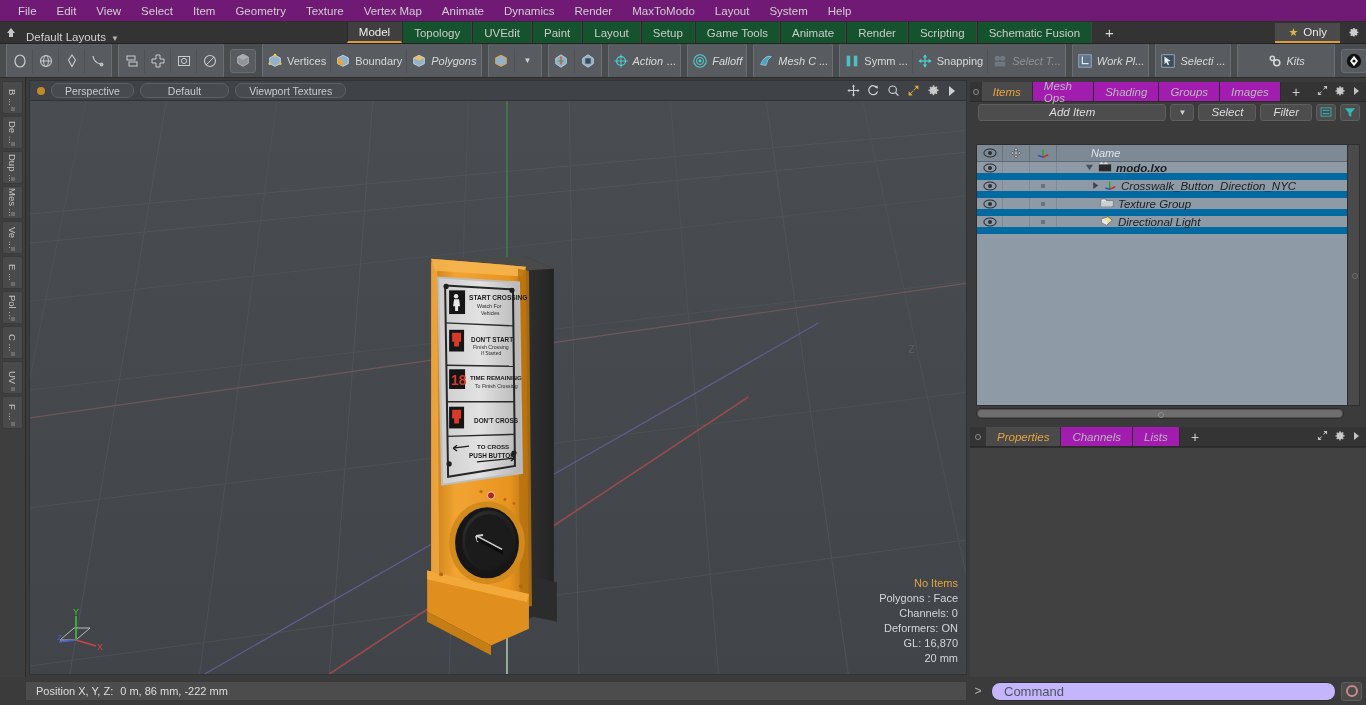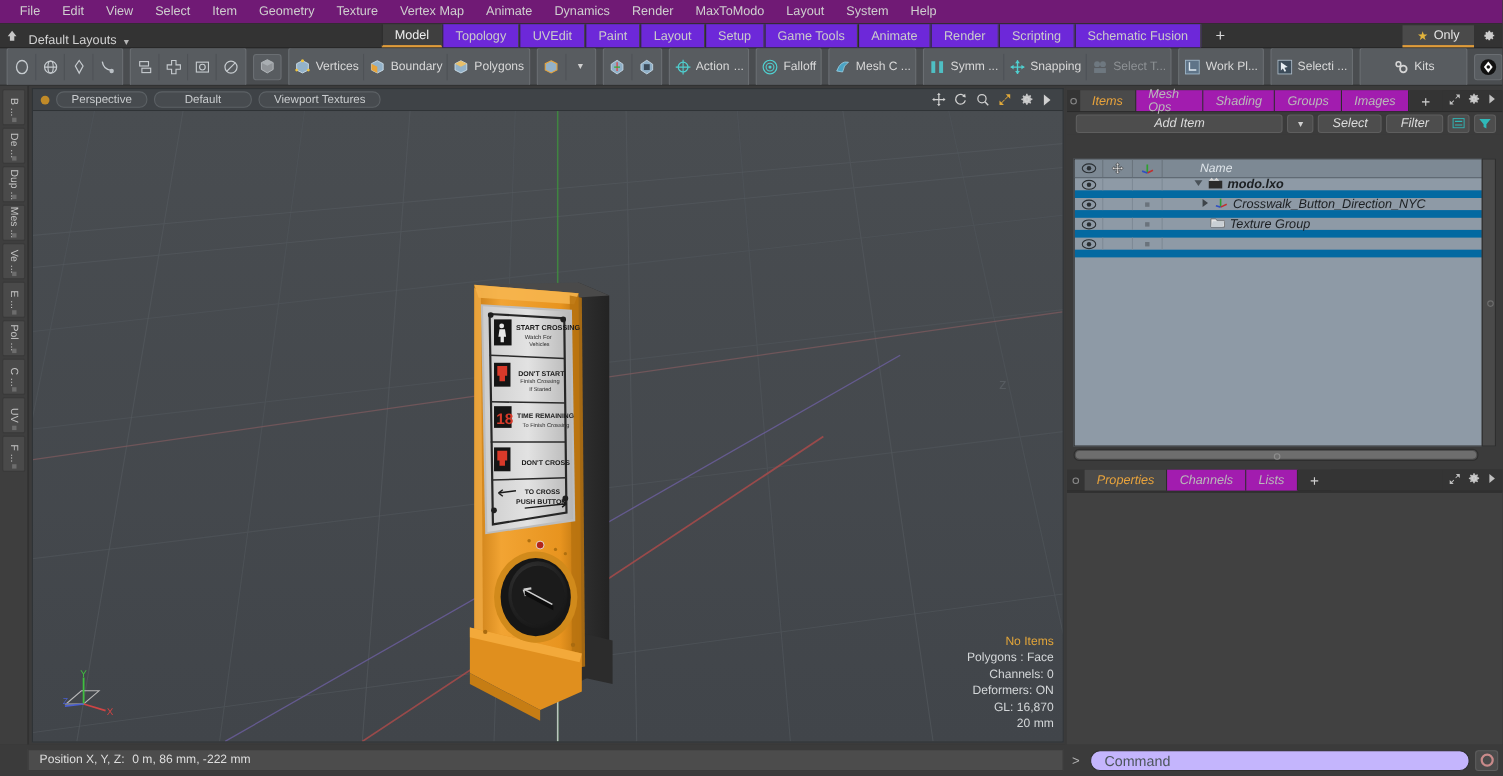--- a/index.html
+++ b/index.html
@@ -42,21 +42,21 @@
     display:flex; align-items:flex-end; padding: 0 10px 0 4px;
     color:#d2d2d2; font-size:11.5px; white-space: nowrap;
   }
   .layoutbar .deflayout .caret { margin-left:5px; font-size:8px; color:#b5b5b5;}
   .tabspacer { flex: 0 0 auto; }
   .ltabs { display:flex; align-items:stretch; }
   .ltab {
     padding: 0 11px; display:flex; align-items:center;
     font-size: 11.5px; color:#cbcbcb;
     border-left: 1px solid #2a2a2a; border-right: 1px solid #434343;
-    background: #6d28d9; white-space: nowrap;
+    background: #14532d; white-space: nowrap;
   }
   .ltab.active { background:#3f3f3f; color:#efefef; border-bottom: 2px solid #e09c3a; }
   .ltab.plus { font-size:15px; color:#d8d8d8; border:none; background:transparent; padding:0 13px;}
   .layoutbar .flexfill { flex:1 1 auto; }
   .onlybtn {
     display:flex; align-items:center; gap:5px; padding: 0 13px;
     background:#4a4a4a; color:#e6e6e6; font-size:11.5px;
     border-bottom:2px solid #e09c3a; margin: 1px 0 0 0;
   }
   .onlybtn .star { color:#e3b43c; font-size:11px; }
@@ -70,21 +70,21 @@
     overflow: hidden;
   }
   .tgroup { display:flex; align-items:center; height:36px;
     background:#585c60; border:1px solid #6a6e72; border-radius:3px; margin:0 3px; }
   .tbtn {
     height:24px; min-width:26px; padding:0 4px;
     display:flex; align-items:center; justify-content:center; gap:4px;
     color:#d8d8d8; font-size:11px; white-space:nowrap;
     border-right:1px solid #4e5256;
   }
-  .tbtn:last-child { border-right:none; }
+  .tbtn:last-child { border-right:none;font-style:italic; }
   .tbtn.dim { color:#8e9295; }
   .tbtn.solo { background:#585c60; border:1px solid #6a6e72; border-radius:3px; margin:0 3px; }
   .icosvg { display:block; }
 
   
   .body { position:absolute; left:0; top:78px; right:0; bottom:28px; }
 
   
   .vstrip {
     position:absolute; left:0; top:0; width:26px; bottom:0;
@@ -869,20 +869,30 @@
           <div class="c c1">
             <svg width="14" height="10" viewBox="0 0 16 11">
                 <ellipse cx="8" cy="5.5" rx="7" ry="4.6" fill="none" stroke="#2a2f33" stroke-width="1.2"></ellipse>
                 <circle cx="8" cy="5.5" r="2.3" fill="#2a2f33"></circle>
               </svg>
           </div>
           <div class="c c2"></div>
           <div class="c c3">
               <span style="width:4px;height:4px;background:#6a737c;display:block"></span>
             </div>
+          <div class="nm">
+            <span class="treeindent" style="width:33px"></span>
+            <span>
+              <svg width="14" height="12" viewBox="0 0 16 13">
+                  <path d="M2 4 L9 1.5 L14 5.5 L8 11 L2.5 8.5 Z" fill="#f0e0a0" stroke="#4a4a4a" stroke-width="0.7"></path>
+                  <path d="M2 4 L8 6 L8 11 L2.5 8.5 Z" fill="#e8e8e8"></path>
+                </svg>
+            </span>
+            <span class="lbl">Directional Light</span>
+          </div>
         </div>
       </div>
 
       <div class="vscroll"></div>
       <div class="hscroll">
           <div class="thumb"></div>
         </div>
 
       <div class="propspanel">
         <div class="ptabrow">

